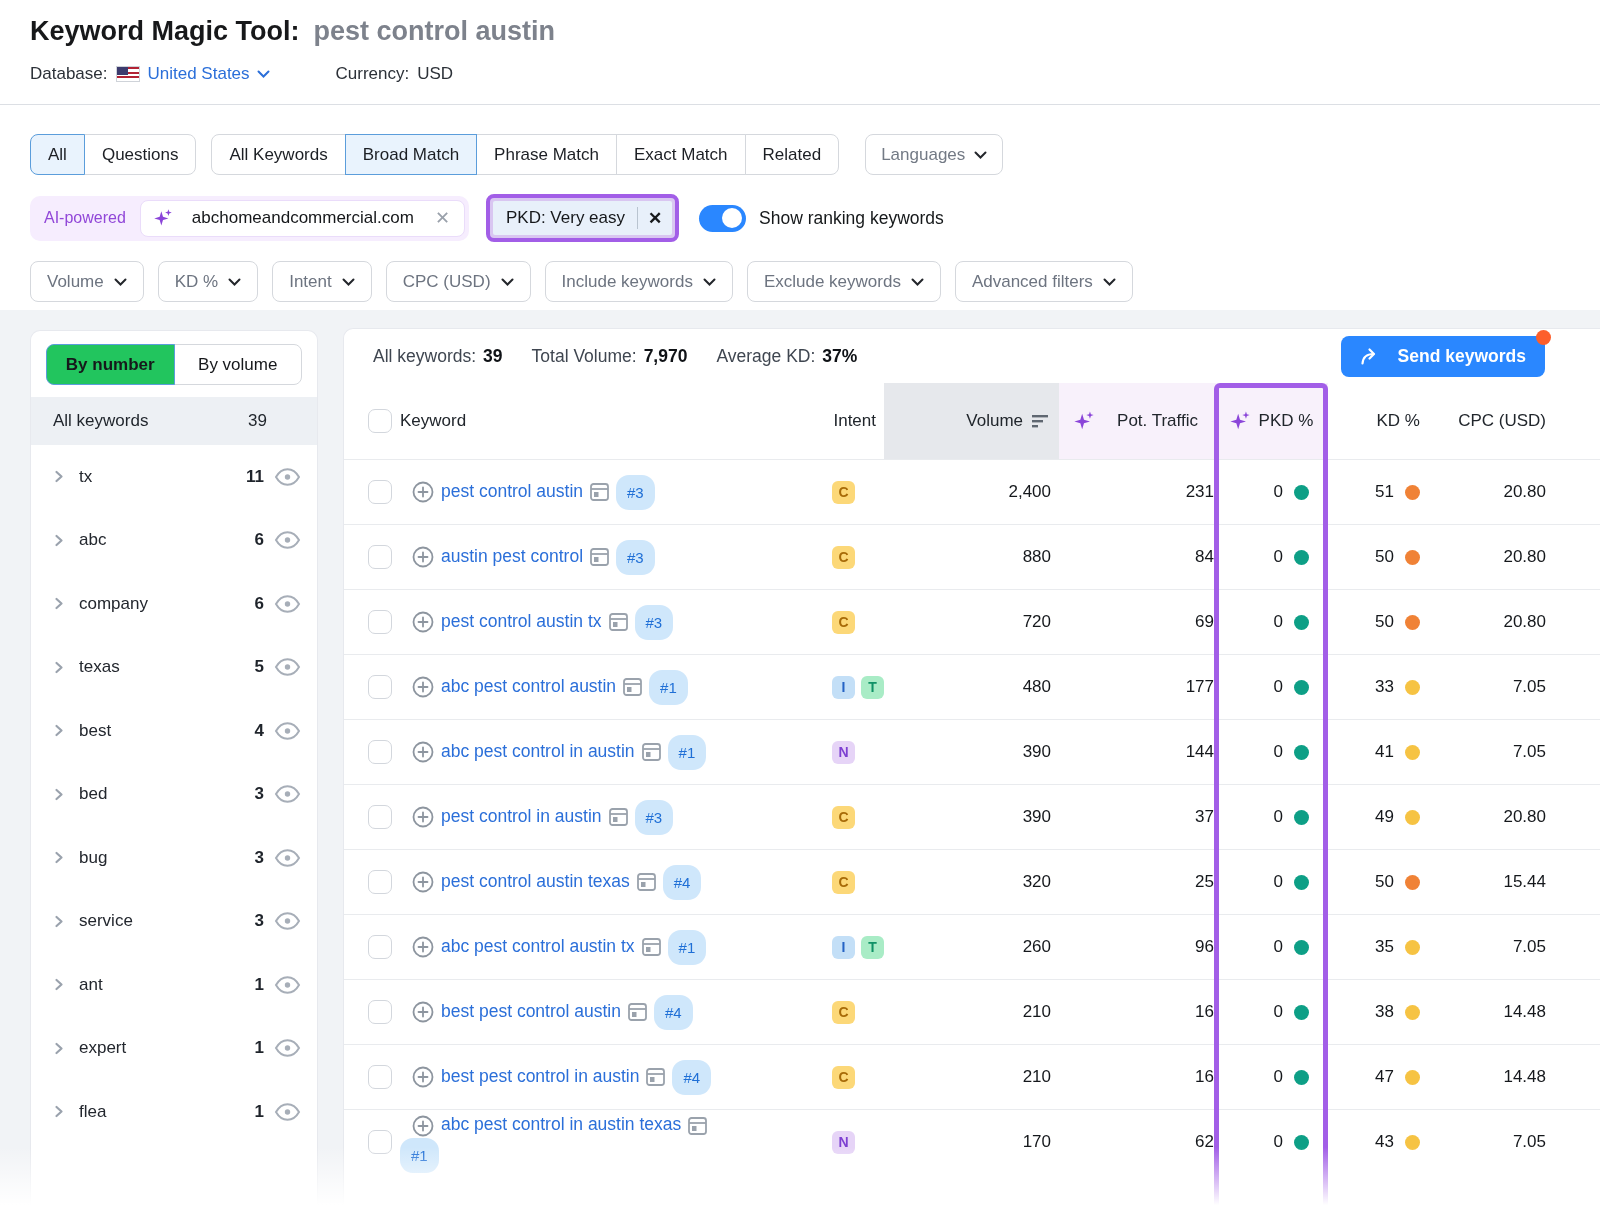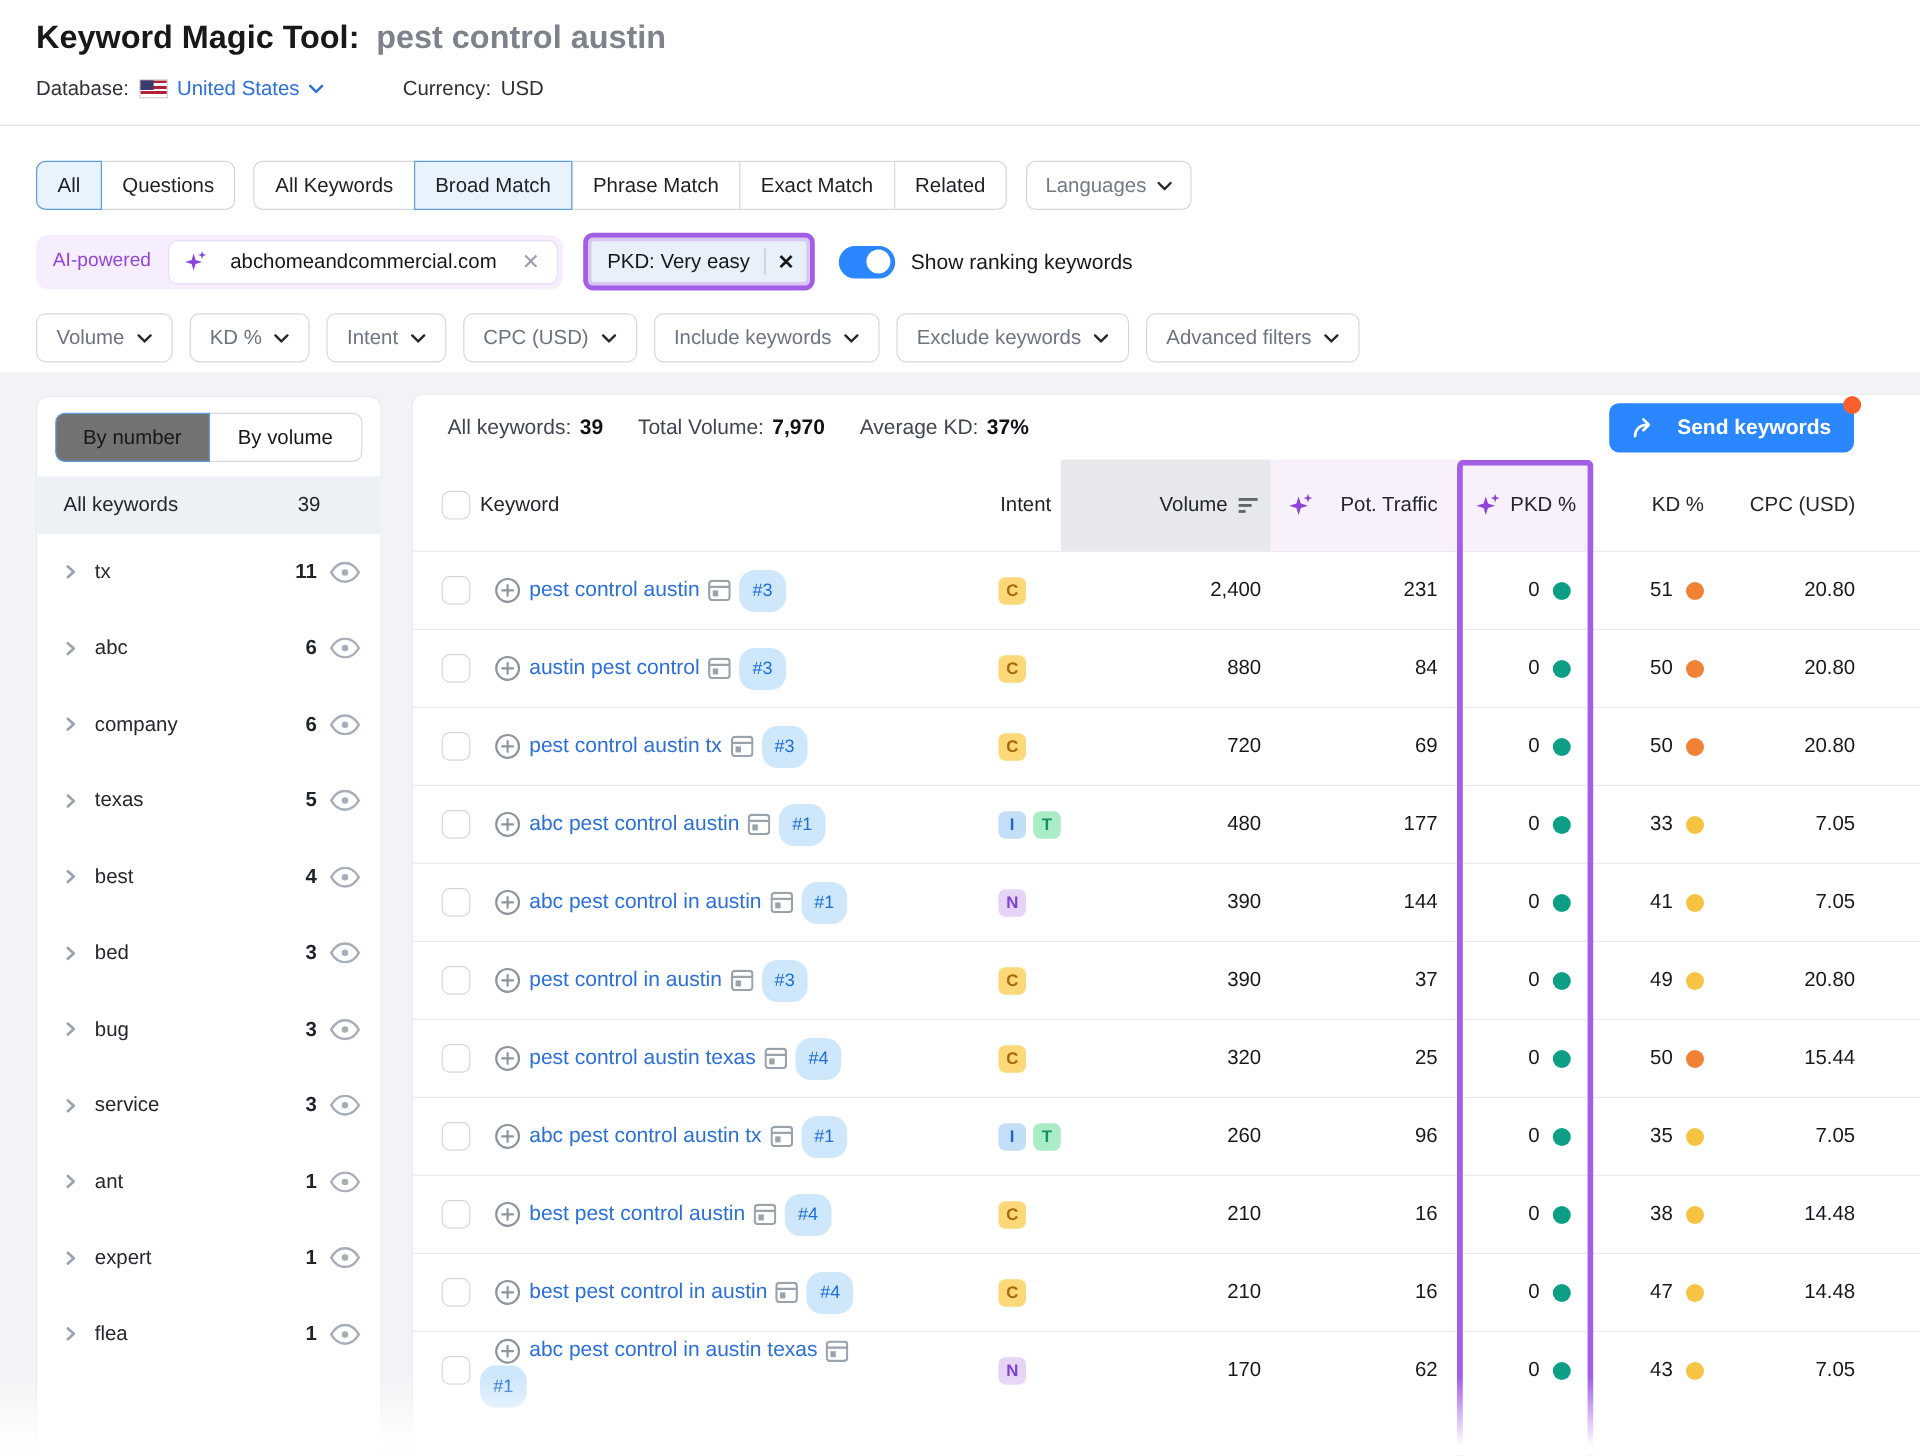--- a/index.html
+++ b/index.html
@@ -23,21 +23,21 @@
 
   
   .tabs-row { margin:29px 0 0 30px; display:flex; align-items:center; }
   .btn-group { display:flex; }
   .tab-btn { height:41px; padding:0 17px; background:#fff; border:1px solid #d5d8dd; font-size:17px; color:#1c1f24;
              display:flex; align-items:center; margin-left:-1px; cursor:pointer; position:relative; }
   .btn-group .tab-btn:first-child { border-radius:8px 0 0 8px; margin-left:0; }
   .btn-group .tab-btn:last-child { border-radius:0 8px 8px 0; }
   .tab-btn.selected { background:#e9f3fd; border:1.5px solid #5b9ddb; z-index:2; }
   .group-gap { width:15px; }
-  .languages-btn { margin-left:16px; height:41px; padding:0 15px; border:1px solid #d5d8dd; border-radius:8px;
+  .languages-btn { margin-left:26px; height:41px; padding:0 15px; border:1px solid #d5d8dd; border-radius:8px;
                    background:#fff; display:flex; align-items:center; gap:9px; font-size:17px; color:#737a85; cursor:pointer; }
 
   
   .filters-row { margin:20px 0 0 30px; display:flex; align-items:center; height:46px; }
   .ai-pill { background:#f6edfe; border-radius:10px; display:flex; align-items:center; padding:4px 4px 4px 0; }
   .ai-label { font-size:16px; color:#9147d8; padding:0 14px; }
   .ai-input { background:#fff; border:1px solid #eadcfa; border-radius:8px; height:37px; min-width:315px;
               display:flex; align-items:center; gap:19px; padding:0 12px; }
   .ai-input .value { font-size:17px; color:#15171a; flex:1; }
   .clear-x { color:#9aa1ab; font-size:18px; cursor:pointer; padding:0 2px; }
@@ -60,21 +60,21 @@
 
   
   .content { position:absolute; top:310px; left:0; right:0; bottom:0; background:#f1f3f6; }
 
   
   .sidebar { position:absolute; left:30px; top:20px; width:288px; bottom:0; background:#fff;
              border:1px solid #e7e9ee; border-bottom:none; border-radius:10px 10px 0 0; overflow:hidden; }
   .seg-control { margin:13px 15px 12px; display:flex; }
   .seg-btn { flex:1; height:41px; display:flex; align-items:center; justify-content:center; font-size:17px;
              color:#16181b; background:#fff; border:1px solid #d5d8dd; cursor:pointer; }
-  .seg-btn.selected { background:#737373; border:1.5px solid #5b9ddb; z-index:2; }
+  .seg-btn.selected { background:#22c55e; border:1.5px solid #5b9ddb; z-index:2;font-weight:bold; }
   .seg-btn:first-child { border-radius:8px 0 0 8px; }
   .seg-btn:last-child { border-radius:0 8px 8px 0; margin-left:-1px; }
   .allkw-row { height:48px; background:#edf0f4; display:flex; align-items:center; justify-content:space-between;
                padding:0 50px 0 22px; font-size:17px; color:#1f242b; cursor:pointer; }
   .group-row { height:63.5px; display:flex; align-items:center; padding:0 16px 0 22px; cursor:pointer; }
   .group-row .name { margin-left:14px; font-size:17px; color:#23272e; }
   .group-row .count { margin-left:auto; font-size:17px; color:#1f242b;font-weight:bold; }
   .group-row .eye { margin-left:10px; display:flex; }
 
   
@@ -112,21 +112,21 @@
   .rank-badge { display:inline-flex; vertical-align:middle; background:#cfe7fb; color:#1f6fd6; font-size:15px;
                 border-radius:13px; padding:4px 11px; white-space:nowrap; }
   .c-intent { gap:6px; padding-left:12px; }
   .intent-badge { width:23px; height:23px; border-radius:6px; display:inline-flex; align-items:center; justify-content:center;
                   font-size:14px; font-weight:700; }
   .int-c { background:#fcd878; color:#a76a08; }
   .int-i { background:#c3dff7; color:#2563c4; }
   .int-t { background:#a9ecc6; color:#0f9266; }
   .int-n { background:#e6d4f7; color:#7d3fd1; }
   .c-vol { justify-content:flex-end; padding-right:8px; }
-  .c-traf { justify-content:flex-end; padding-right:16px; }
+  .c-traf { justify-content:flex-end; padding-right:0; }
   .c-pkd { justify-content:flex-end; gap:11px; padding-right:19px; }
   .c-kd { justify-content:flex-end; gap:11px; padding-right:24px; }
   .c-cpc { justify-content:flex-end; }
   .dot { width:15px; height:15px; border-radius:50%; display:inline-block; }
   .dot.green { background:#0d9f86; }
   .dot.orange { background:#f08236; }
   .dot.yellow { background:#f6c343; }
 
   .pkd-col-annotation { position:absolute; left:870px; top:54px; width:114px; bottom:0;
                         border:5px solid #a25ee7; border-bottom:none; border-radius:6px 6px 0 0;

